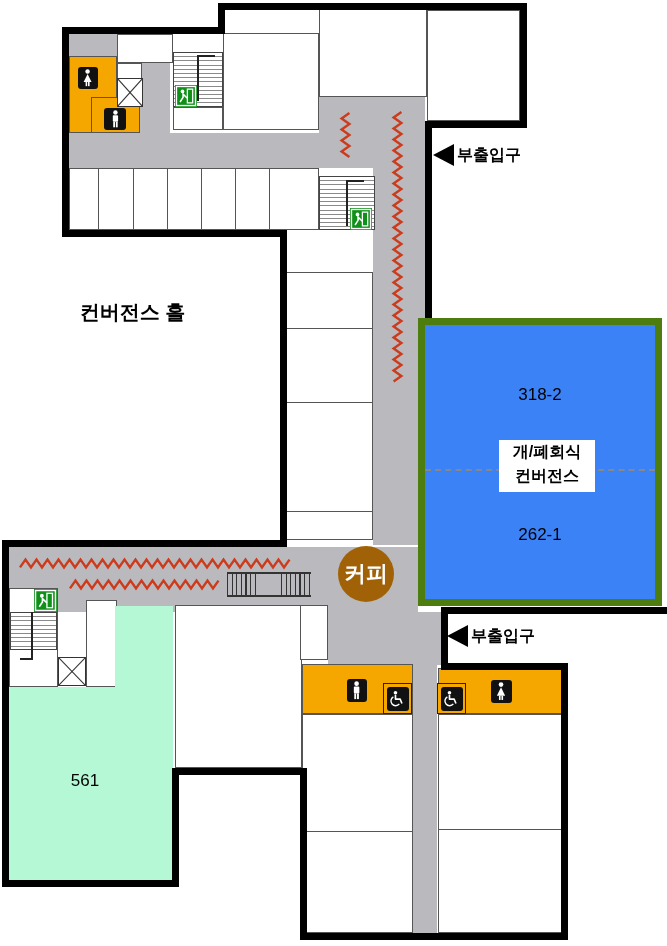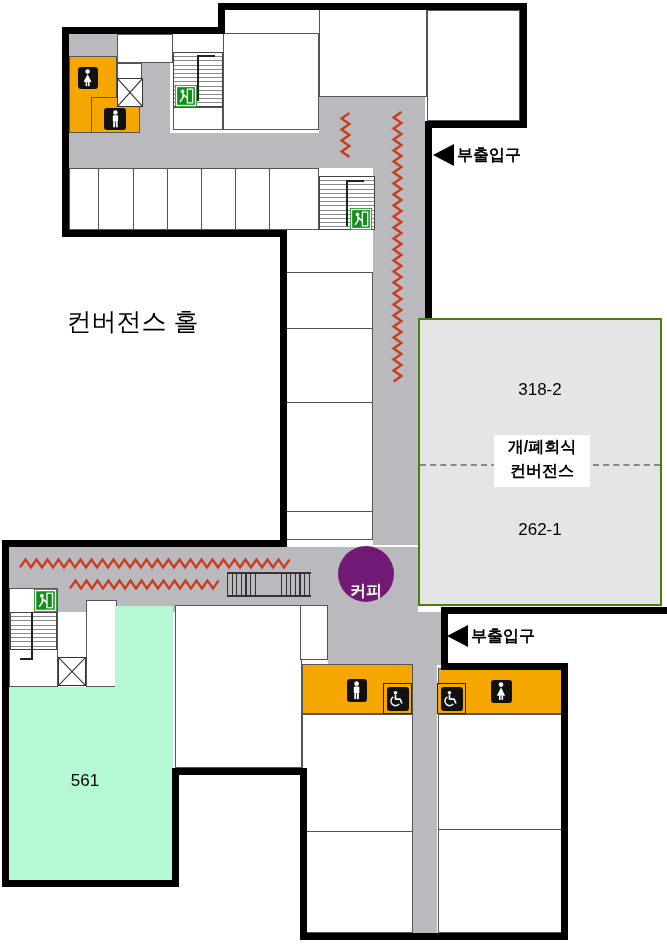--- a/index.html
+++ b/index.html
@@ -24,26 +24,26 @@
           align-items:center;justify-content:center;box-sizing:border-box;}
   .exit{position:absolute;}
   .lbl{position:absolute;color:#000;}
   .ctr{text-align:center;}
   .arrow-left{width:0;height:0;border-top:11px solid transparent;
               border-bottom:11px solid transparent;border-right:21px solid #000;}
   .entr{position:absolute;display:flex;align-items:center;gap:3px;font-size:16px;font-weight:600;}
   .esc{position:absolute;border-top:2px solid #333;border-bottom:2px solid #333;box-sizing:border-box;}
   .esc .hatch{position:absolute;top:0;bottom:0;
               background:repeating-linear-gradient(to right,#333 0 1.3px,transparent 1.3px 4.6px);}
-  .purple{position:absolute;background:#e5e5e5;border:2px solid #4d7c0f;box-sizing:border-box;}
+  .purple{position:absolute;background:#3b82f6;border:7px solid #4d7c0f;box-sizing:border-box;}
   .green{position:absolute;background:#b4f8d6;}
   .vip{position:absolute;background:#aadcf7;border:1px solid #444;box-sizing:border-box;
        font-size:15px;line-height:19px;text-align:center;padding-top:1px;}
-  .coffee{position:absolute;background:#701a75;border-radius:50%;display:flex;align-items:flex-end;
-          justify-content:center;color:#fff;font-weight:bold;font-size:16px;}
+  .coffee{position:absolute;background:#a16207;border-radius:50%;display:flex;align-items:center;
+          justify-content:center;color:#fff;font-weight:bold;font-size:22px;}
   .zz{position:absolute;overflow:visible;}
 </style>
 </head>
 <body>
 
 <div id="stage">
 
   <div class="cor" style="left:69px;top:34px;width:48px;height:22px;"></div>
   <div class="cor" style="left:140px;top:62px;width:30px;height:71px;"></div>
   <div class="cor" style="left:69px;top:133px;width:356px;height:35px;"></div>
@@ -251,17 +251,17 @@
 
   <div class="entr" style="left:433px;top:144px;">
     <div class="arrow-left"></div>
     <span>부출입구</span>
   </div>
   <div class="entr" style="left:447px;top:625px;">
     <div class="arrow-left"></div>
     <span>부출입구</span>
   </div>
 
-  <div class="lbl ctr" style="left:25px;top:303px;width:215px;font-size:25px;font-weight:normal;line-height:37px;">
+  <div class="lbl ctr" style="left:25px;top:294px;width:215px;font-size:20px;font-weight:bold;line-height:37px;">
     <div>컨버전스 홀</div>
   </div>
 
 </div>
 
 </body></html>

